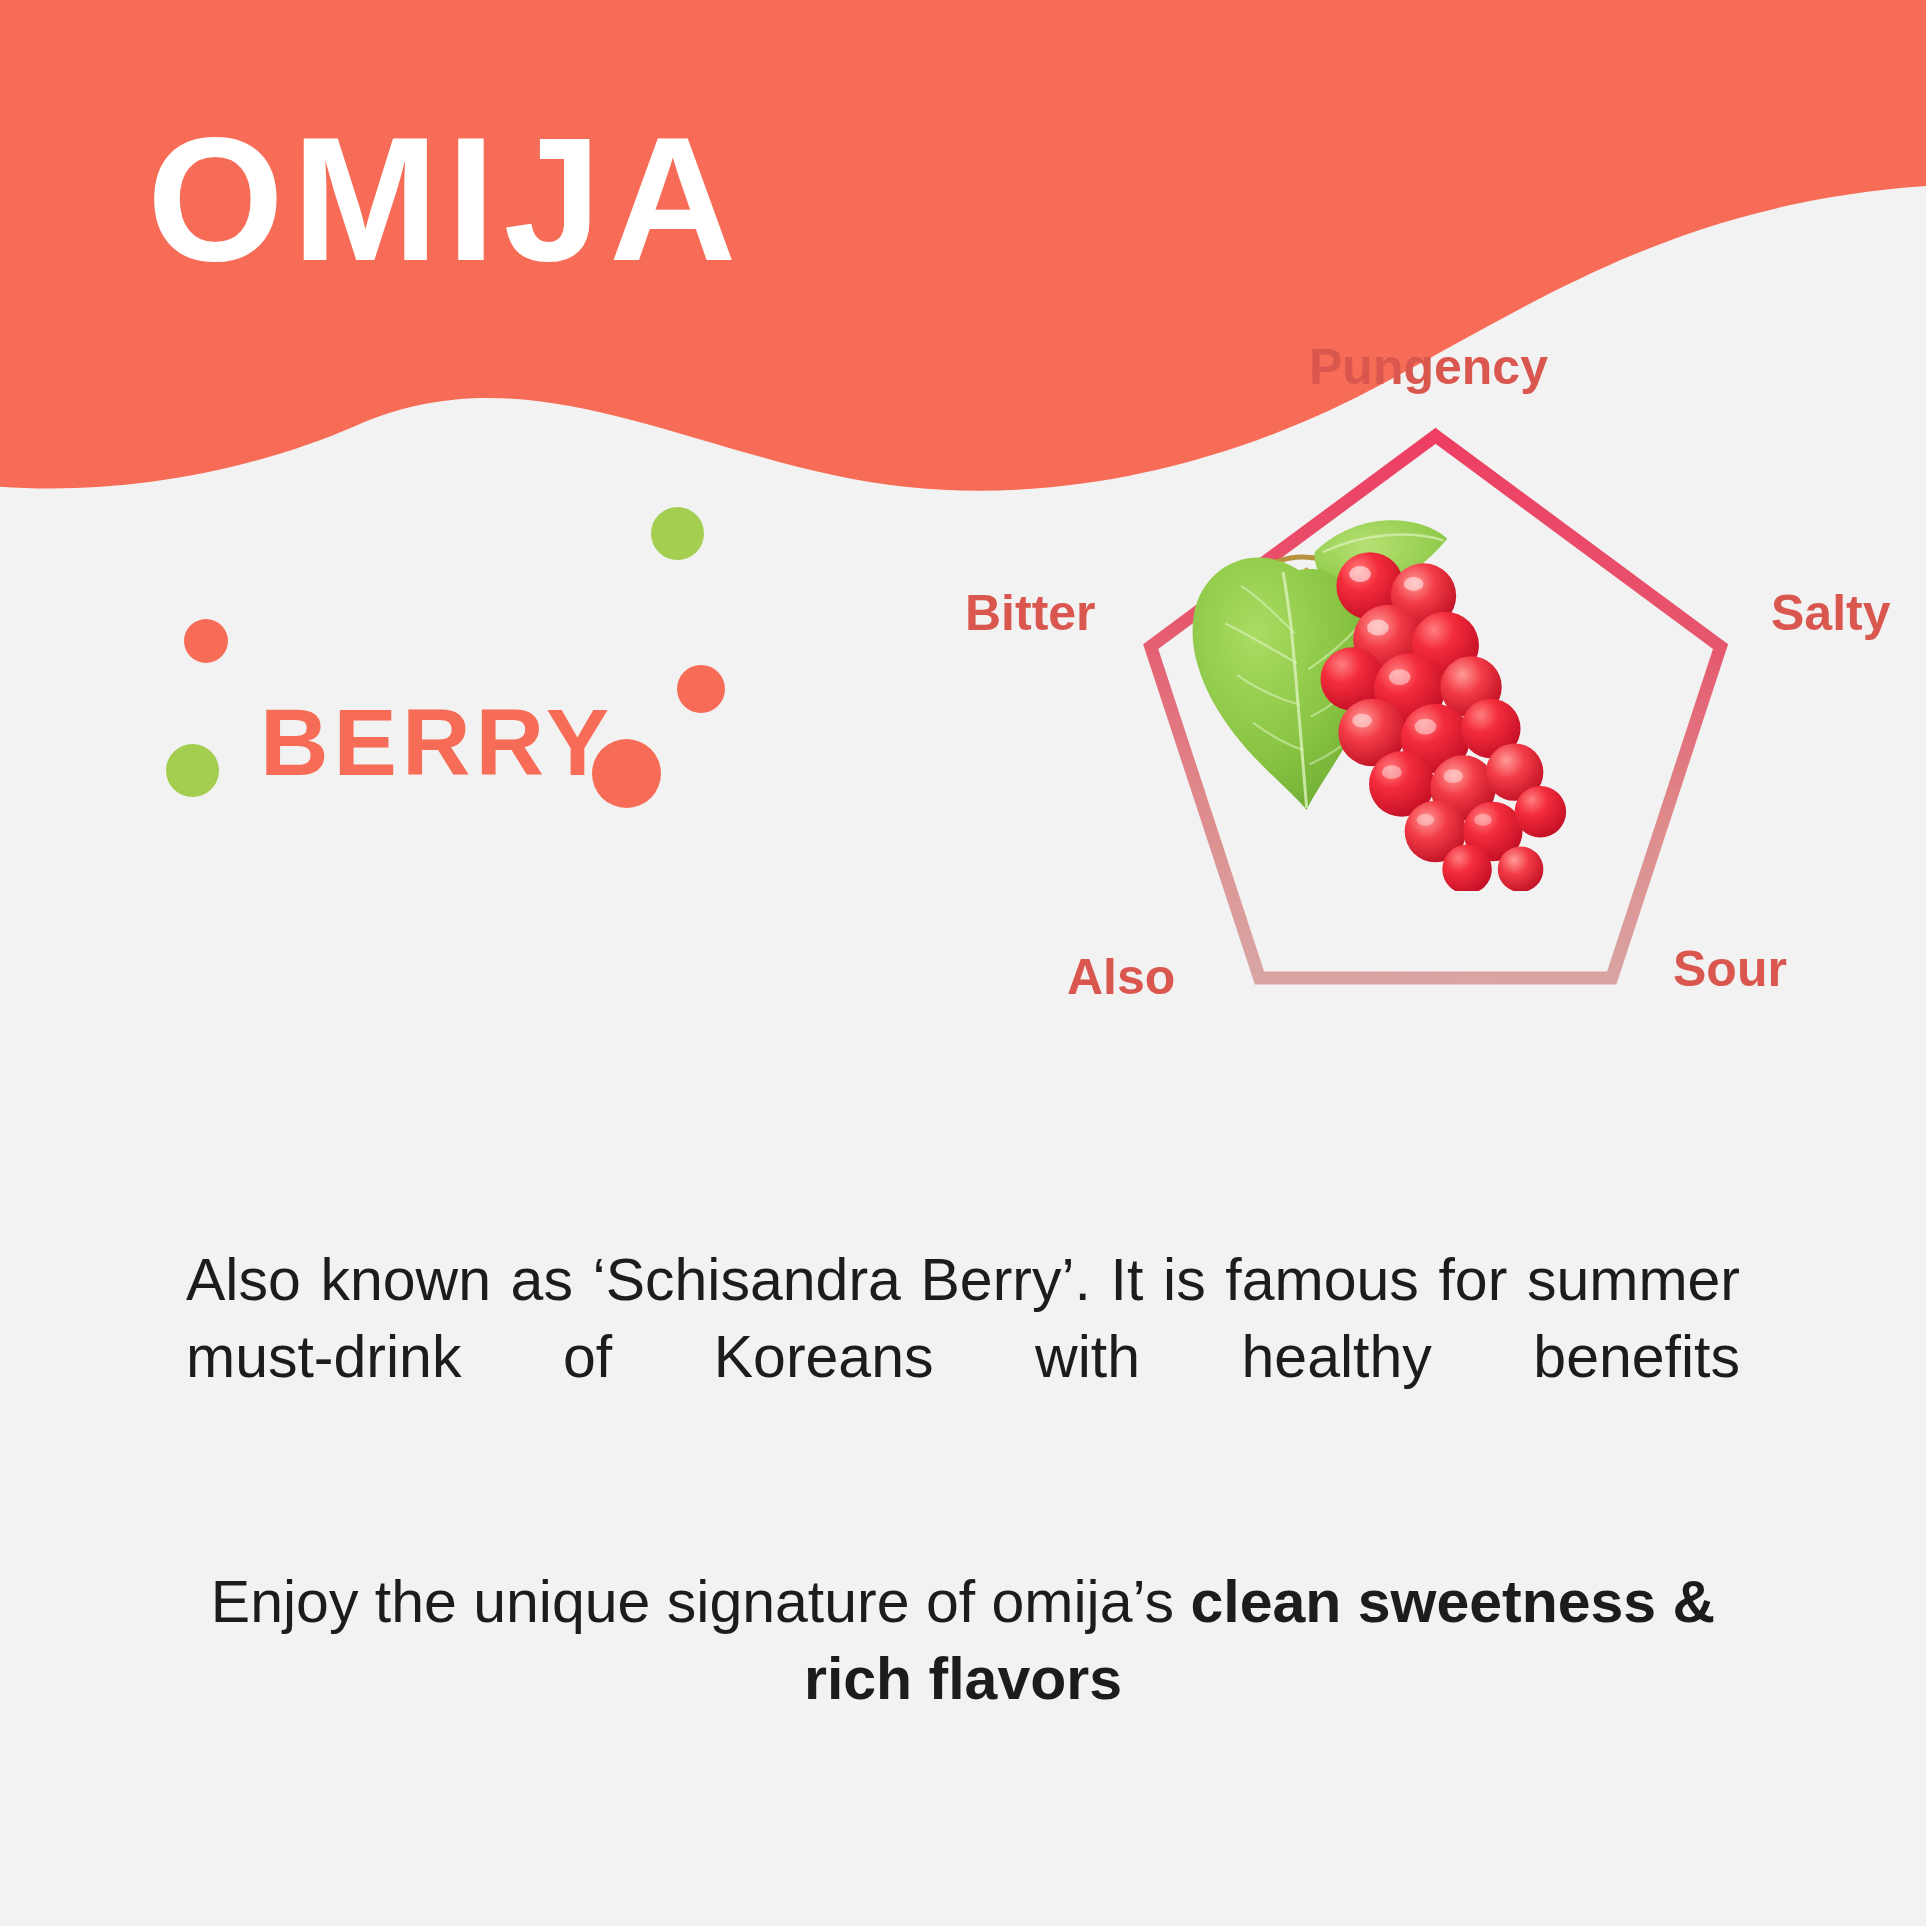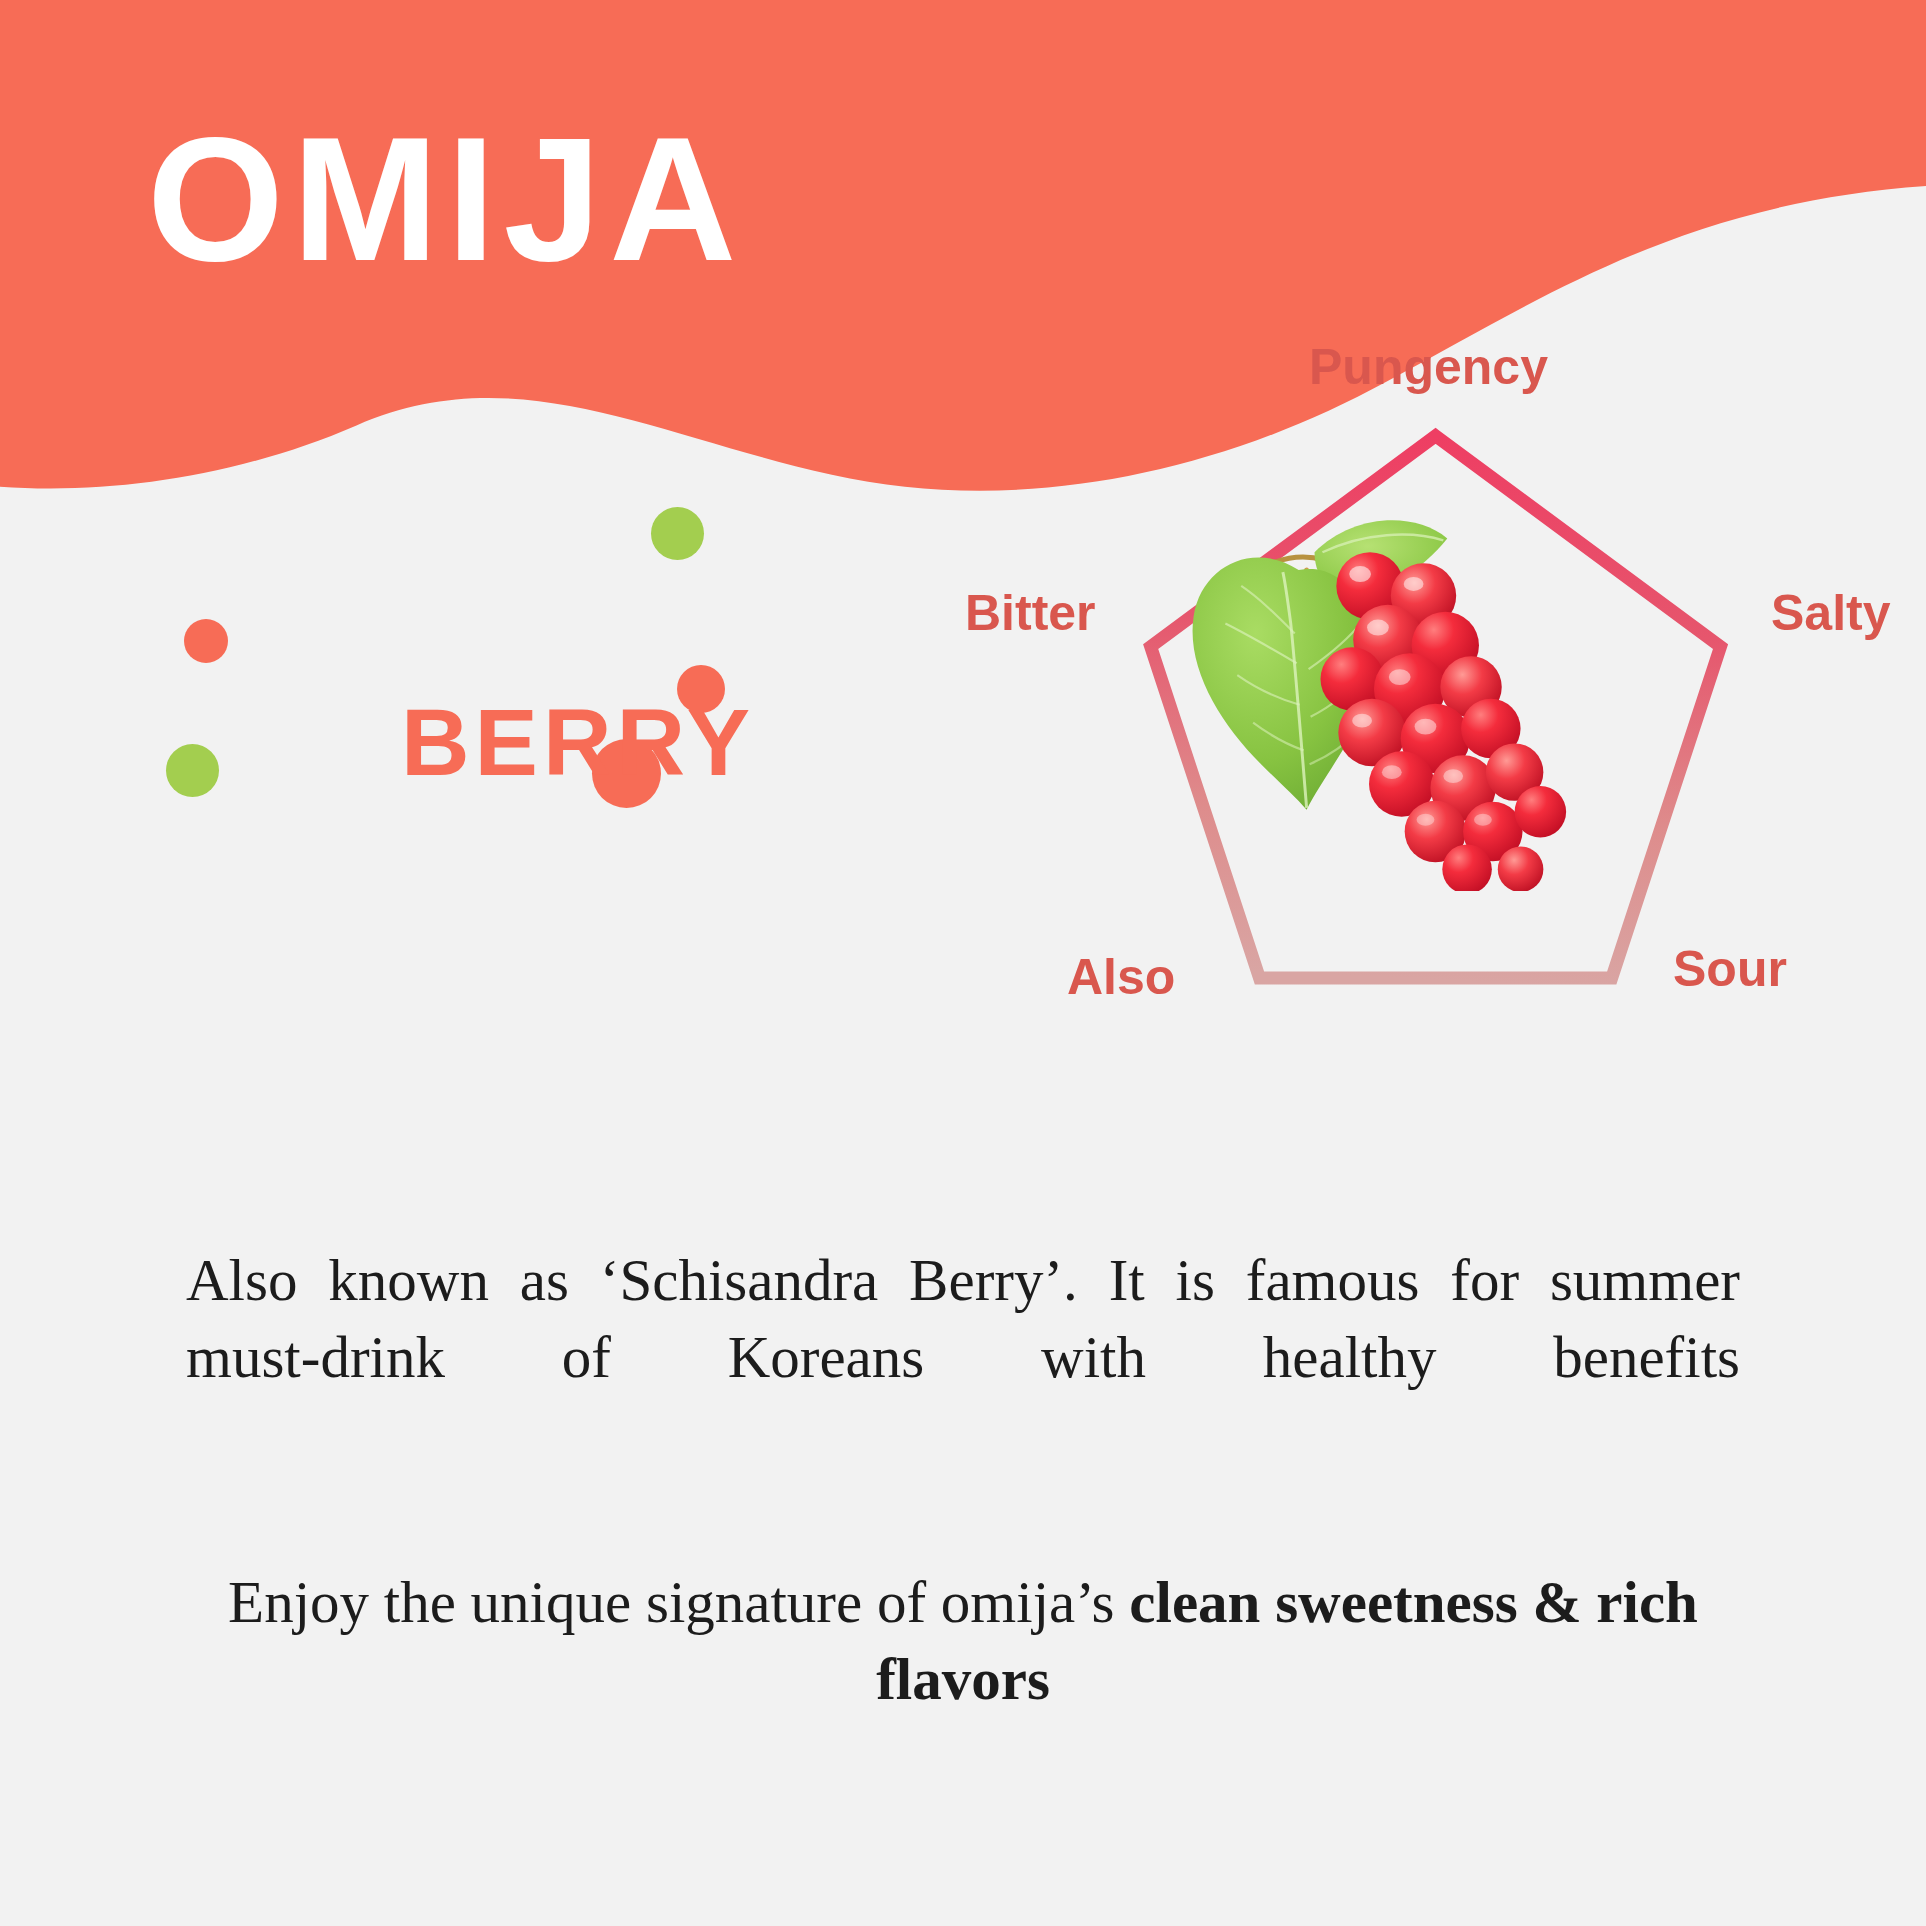--- a/index.html
+++ b/index.html
@@ -53,21 +53,21 @@
   }
   .flavors-line {
     font-size: 95px;
     line-height: 119px;
     font-weight: 700;
     letter-spacing: 5px;
     color: #F76C56;
     white-space: nowrap;
   }
   #flavors-line-1 { text-align: left; padding-left: 22px; }
-  #flavors-line-2 { text-align: right; padding-right: 57px; }
+  #flavors-line-2 { padding-right: 57px; }
 
   
   .dot {
     position: absolute;
     border-radius: 50%;
   }
 
   
   #pentagon-wrap {
     position: absolute;
@@ -106,21 +106,20 @@
     left: 186px;
     top: 1242px;
     width: 1554px;
   }
   .para {
     color: #1C1C1C;
     font-size: 59px;
     line-height: 77px;
     font-weight: 400;
     margin: 0;
-    font-family: Liberation Serif, serif;
   }
   #para-1 { text-align: justify; }
   #para-1:after { content: ""; display: inline-block; width: 100%; }
   #para-2 { margin-top: 91px; text-align: center; }
   .bold { font-weight: 700; }
 </style>
 </head>
 <body>
 
 <div id="poster">

